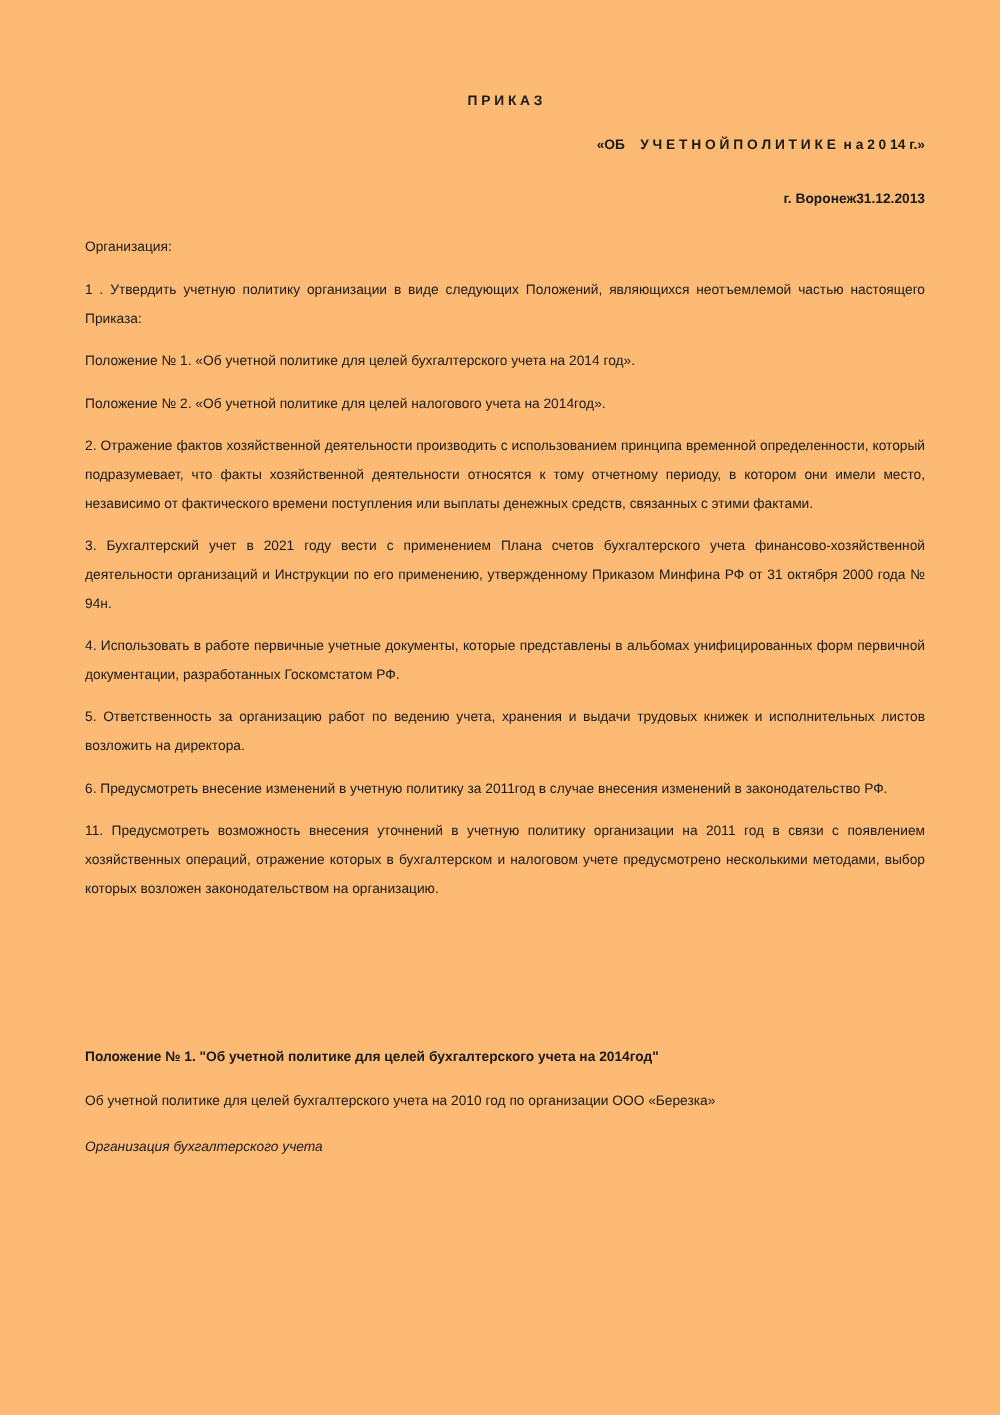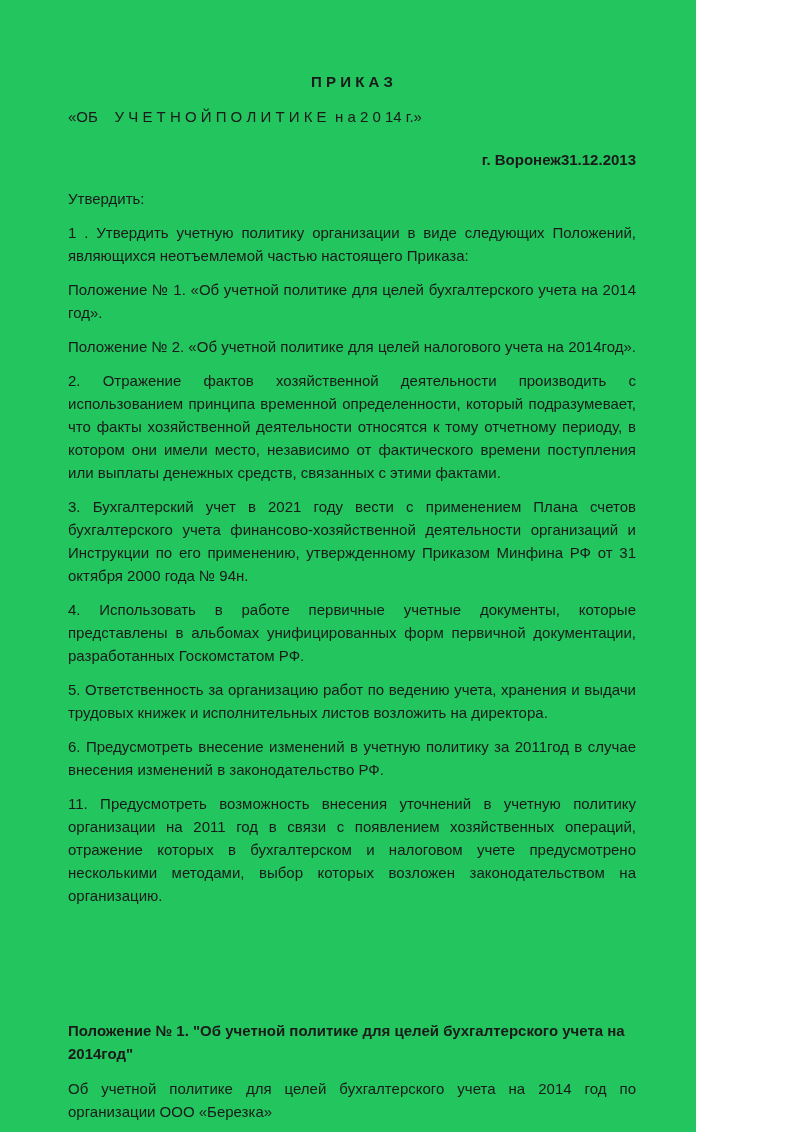--- a/index.html
+++ b/index.html
@@ -1,37 +1,37 @@
 <!DOCTYPE html>
 <html><head>
 <meta charset="utf-8">
 <style>
   html, body { margin: 0; padding: 0; background: #ffffff; }
   .page {
     position: relative;
-    width: 696px;
+    width: 800px;
     height: 1132px;
     box-sizing: border-box;
     padding: 70px 60px 0 68px;
-    background: #22c55e;
+    background: #fdba74;
     color: #1a1a1a;
     font-family: "Liberation Sans", sans-serif;
-    font-size: 15px;
+    font-size: 11px;
     line-height: 23px;
     overflow: hidden;
   }
   .doc-title {
     text-align: center;
     font-weight: bold;
     margin: 0 0 12px 0;
     white-space: pre;
   }
   .doc-subtitle {
-    text-align: left;
-    font-weight: normal;
+    text-align: right;
+    font-weight: bold;
     margin: 0 0 20px 0;
     white-space: pre;
   }
   .meta-row {
     display: flex;
     justify-content: flex-end;
     font-weight: bold;
     margin: 0 0 16px 0;
   }
   .meta-row .city { padding-left: 18px; }
@@ -60,30 +60,30 @@
 <div class="page">
 
   <div class="doc-title">П Р И К А З</div>
   <div class="doc-subtitle">«ОБ    У Ч Е Т Н О Й П О Л И Т И К Е  н а 2 0 14 г.»</div>
 
   <div class="meta-row">
     <span class="city">г. Воронеж</span>
     <span class="date">31.12.2013</span>
   </div>
 
-  <p class="intro">Утвердить:</p>
+  <p class="intro">Организация:</p>
 
   <p class="para">1 . Утвердить учетную политику организации в виде следующих Положений, являющихся неотъемлемой частью настоящего Приказа:</p>
   <p class="para">Положение № 1. «Об учетной политике для целей бухгалтерского учета на 2014 год».</p>
   <p class="para">Положение № 2. «Об учетной политике для целей налогового учета на 2014год».</p>
   <p class="para">2. Отражение фактов хозяйственной деятельности производить с использованием принципа временной определенности, который подразумевает, что факты хозяйственной деятельности относятся к тому отчетному периоду, в котором они имели место, независимо от фактического времени поступления или выплаты денежных средств, связанных с этими фактами.</p>
   <p class="para">3. Бухгалтерский учет в 2021 году вести с применением Плана счетов бухгалтерского учета финансово-хозяйственной деятельности организаций и Инструкции по его применению, утвержденному Приказом Минфина РФ от 31 октября 2000 года № 94н.</p>
   <p class="para">4. Использовать в работе первичные учетные документы, которые представлены в альбомах унифицированных форм первичной документации, разработанных Госкомстатом РФ.</p>
   <p class="para">5. Ответственность за организацию работ по ведению учета, хранения и выдачи трудовых книжек и исполнительных листов возложить на директора.</p>
   <p class="para">6. Предусмотреть внесение изменений в учетную политику за 2011год в случае внесения изменений в законодательство РФ.</p>
   <p class="para">11. Предусмотреть возможность внесения уточнений в учетную политику организации на 2011 год в связи с появлением хозяйственных операций, отражение которых в бухгалтерском и налоговом учете предусмотрено несколькими методами, выбор которых возложен законодательством на организацию.</p>
 
 
   <p class="section-heading">Положение № 1. "Об учетной политике для целей бухгалтерского учета на 2014год"</p>
-  <p class="section-para">Об учетной политике для целей бухгалтерского учета на 2014 год по организации ООО «Березка»</p>
+  <p class="section-para">Об учетной политике для целей бухгалтерского учета на 2010 год по организации ООО «Березка»</p>
   <p class="section-sub">Организация бухгалтерского учета</p>
 
 </div>
 
 </body></html>

